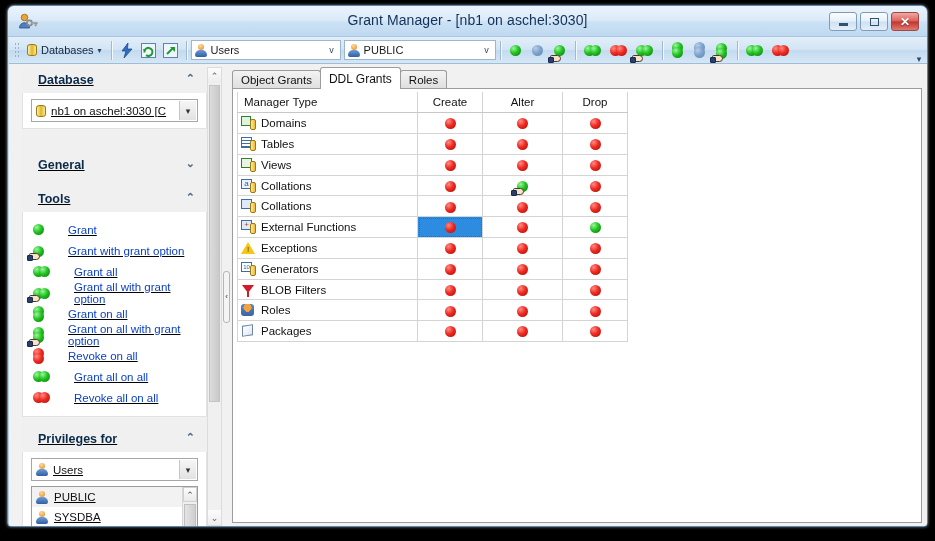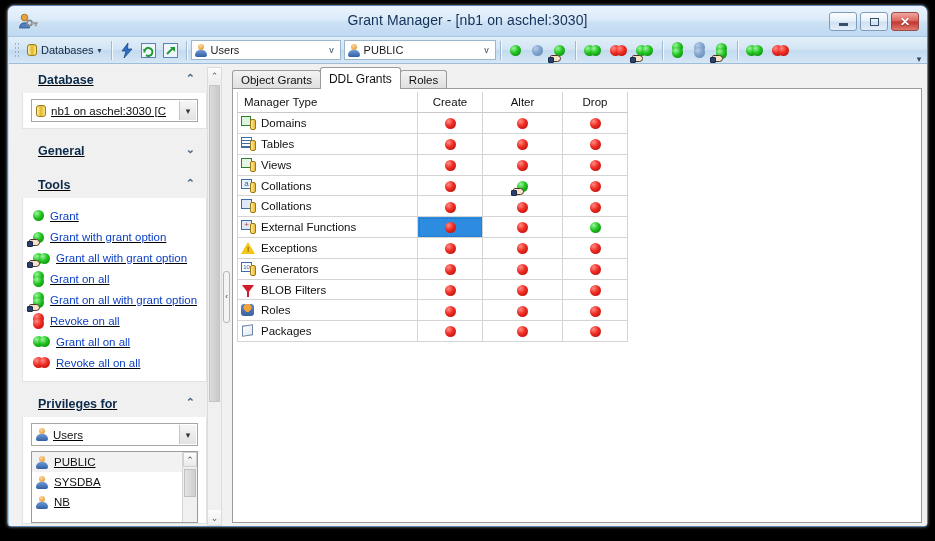--- a/index.html
+++ b/index.html
@@ -120,21 +120,21 @@
     background: linear-gradient(180deg,#f6f6f6,#e2e2e2);
     border-left:1px solid #c5c5c5;
     display:flex; align-items:center; justify-content:center;
     color:#333; font-size:9px;
   }
   .tp-combo .lbl { margin-left:5px; }
   .tool-item {
     display:flex; align-items:center; gap:6px; height:21px;
     font-size:11.5px; color:#0b3fc4; cursor:pointer;
   }
-  .tool-item .tlabel { text-decoration:none; }
+  .tool-item .tlabel { text-decoration:none;margin-left:18px; }
   .listbox {
     border:1px solid #9b9b9b; background:#ffffff; position:relative;
     height:72px; overflow:hidden;
   }
   .lb-row { display:flex; align-items:center; gap:6px; height:20px; padding-left:4px; font-size:11.5px; color:#111; }
   .lb-row.sel { background:#f2f2f2; }
   .lb-scroll { position:absolute; right:0; top:0; width:15px; height:100%;
     background:#f0f0f0; border-left:1px solid #d6d6d6; }
   .lb-scroll .btn { height:15px; display:flex; align-items:center; justify-content:center;
     color:#4b4b4b; font-size:9px; background:linear-gradient(180deg,#fdfdfd,#e9e9e9); border:1px solid #d0d0d0;}
@@ -419,38 +419,45 @@
       <div class="tp-body">
         <div class="tp-combo">
           <span class="dbcyl">
               <i class="b"></i>
             </span>
           <span class="lbl">nb1 on aschel:3030 [C</span>
           <span class="arrowbox">▾</span>
         </div>
       </div>
 
-      <div class="tp-header" style="margin-top:9px">
+      <div class="tp-header" style="margin-top:23px">
         <span>General</span>
         <span class="chev">⌄</span>
       </div>
 
       <div class="tp-header" style="margin-top:8px">
         <span>Tools</span>
         <span class="chev">⌃</span>
       </div>
       <div class="tp-body" style="padding:7px 8px 8px 10px">
 
         <div class="tool-item">
           <span class="dot green"></span>
           <span class="tlabel">Grant</span>
         </div>
         <div class="tool-item">
           <span class="handwrap"><span class="dot green"></span><i class="hand"></i></span>
           <span class="tlabel">Grant with grant option</span>
+        </div>
+        <div class="tool-item">
+          <span class="twodot">
+              <span class="dot green"></span>
+              <span class="dot green"></span>
+            </span>
+          <span class="tlabel">Grant all</span>
         </div>
         <div class="tool-item">
           <span class="handwrap"><span class="twodot"><span class="dot green"></span><span class="dot green"></span></span><i class="hand"></i></span>
           <span class="tlabel">Grant all with grant option</span>
         </div>
         <div class="tool-item">
           <span class="vdot">
               <span class="dot green"></span>
               <span class="dot green"></span>
             </span>

